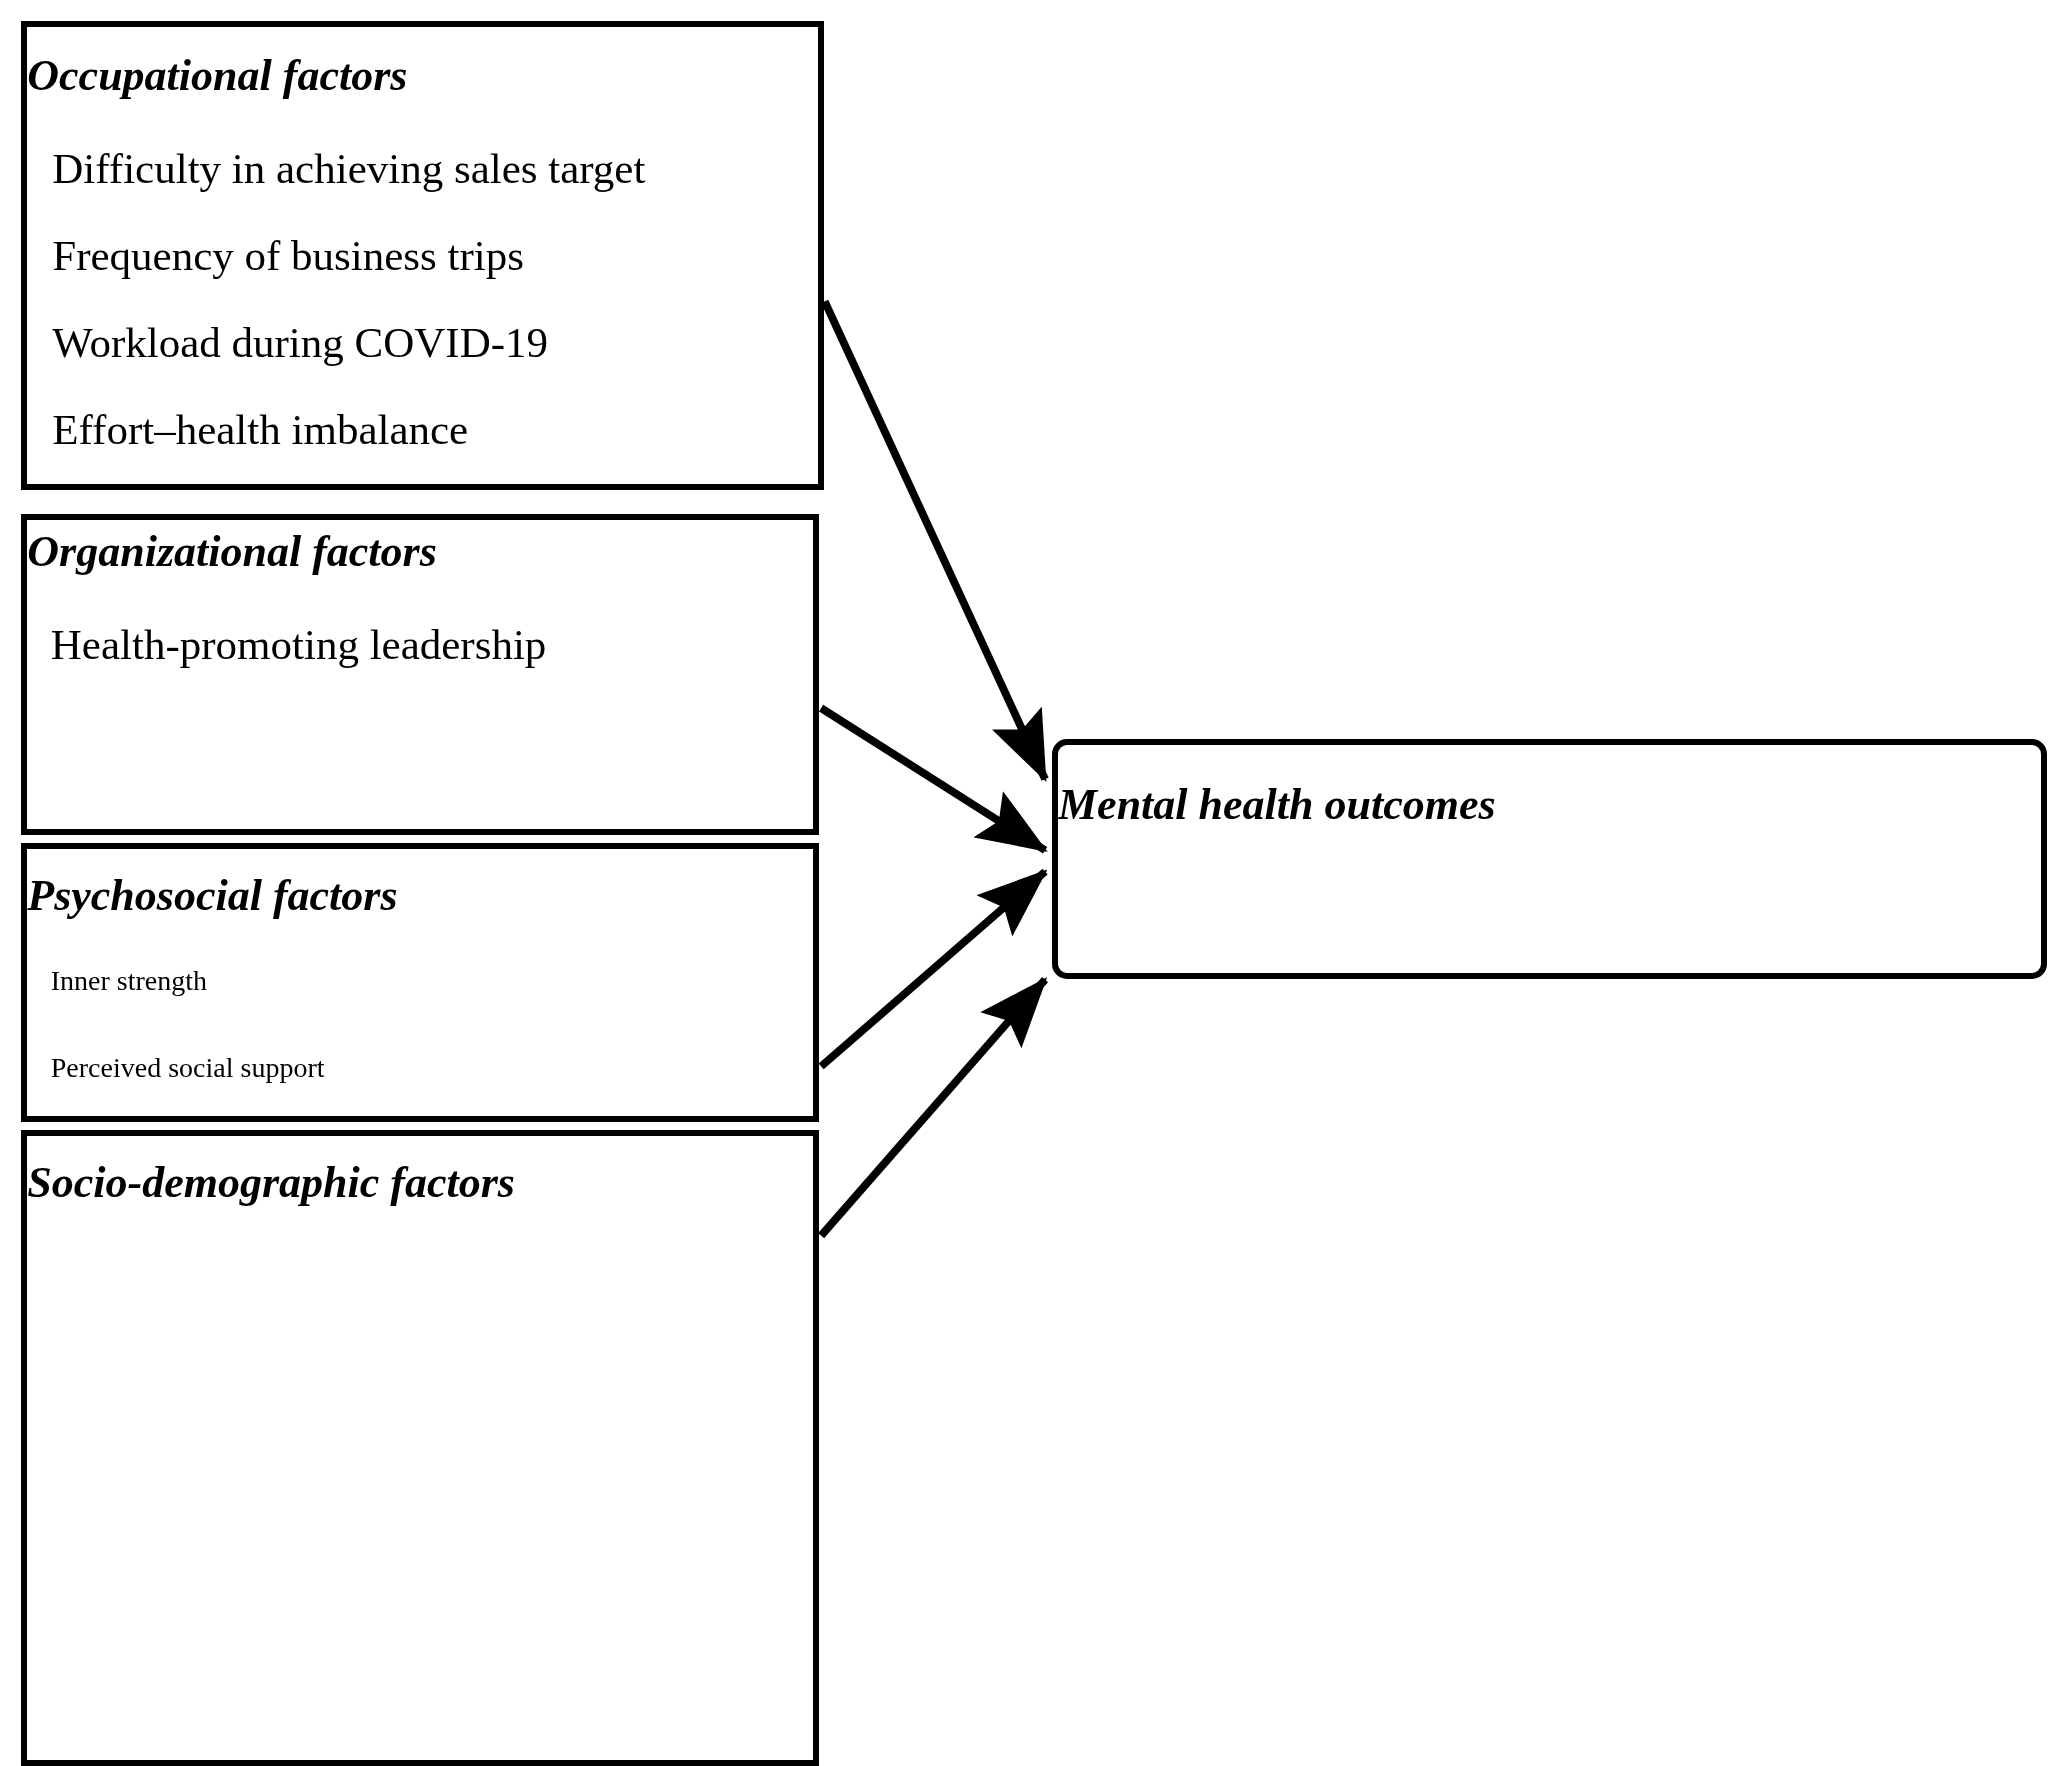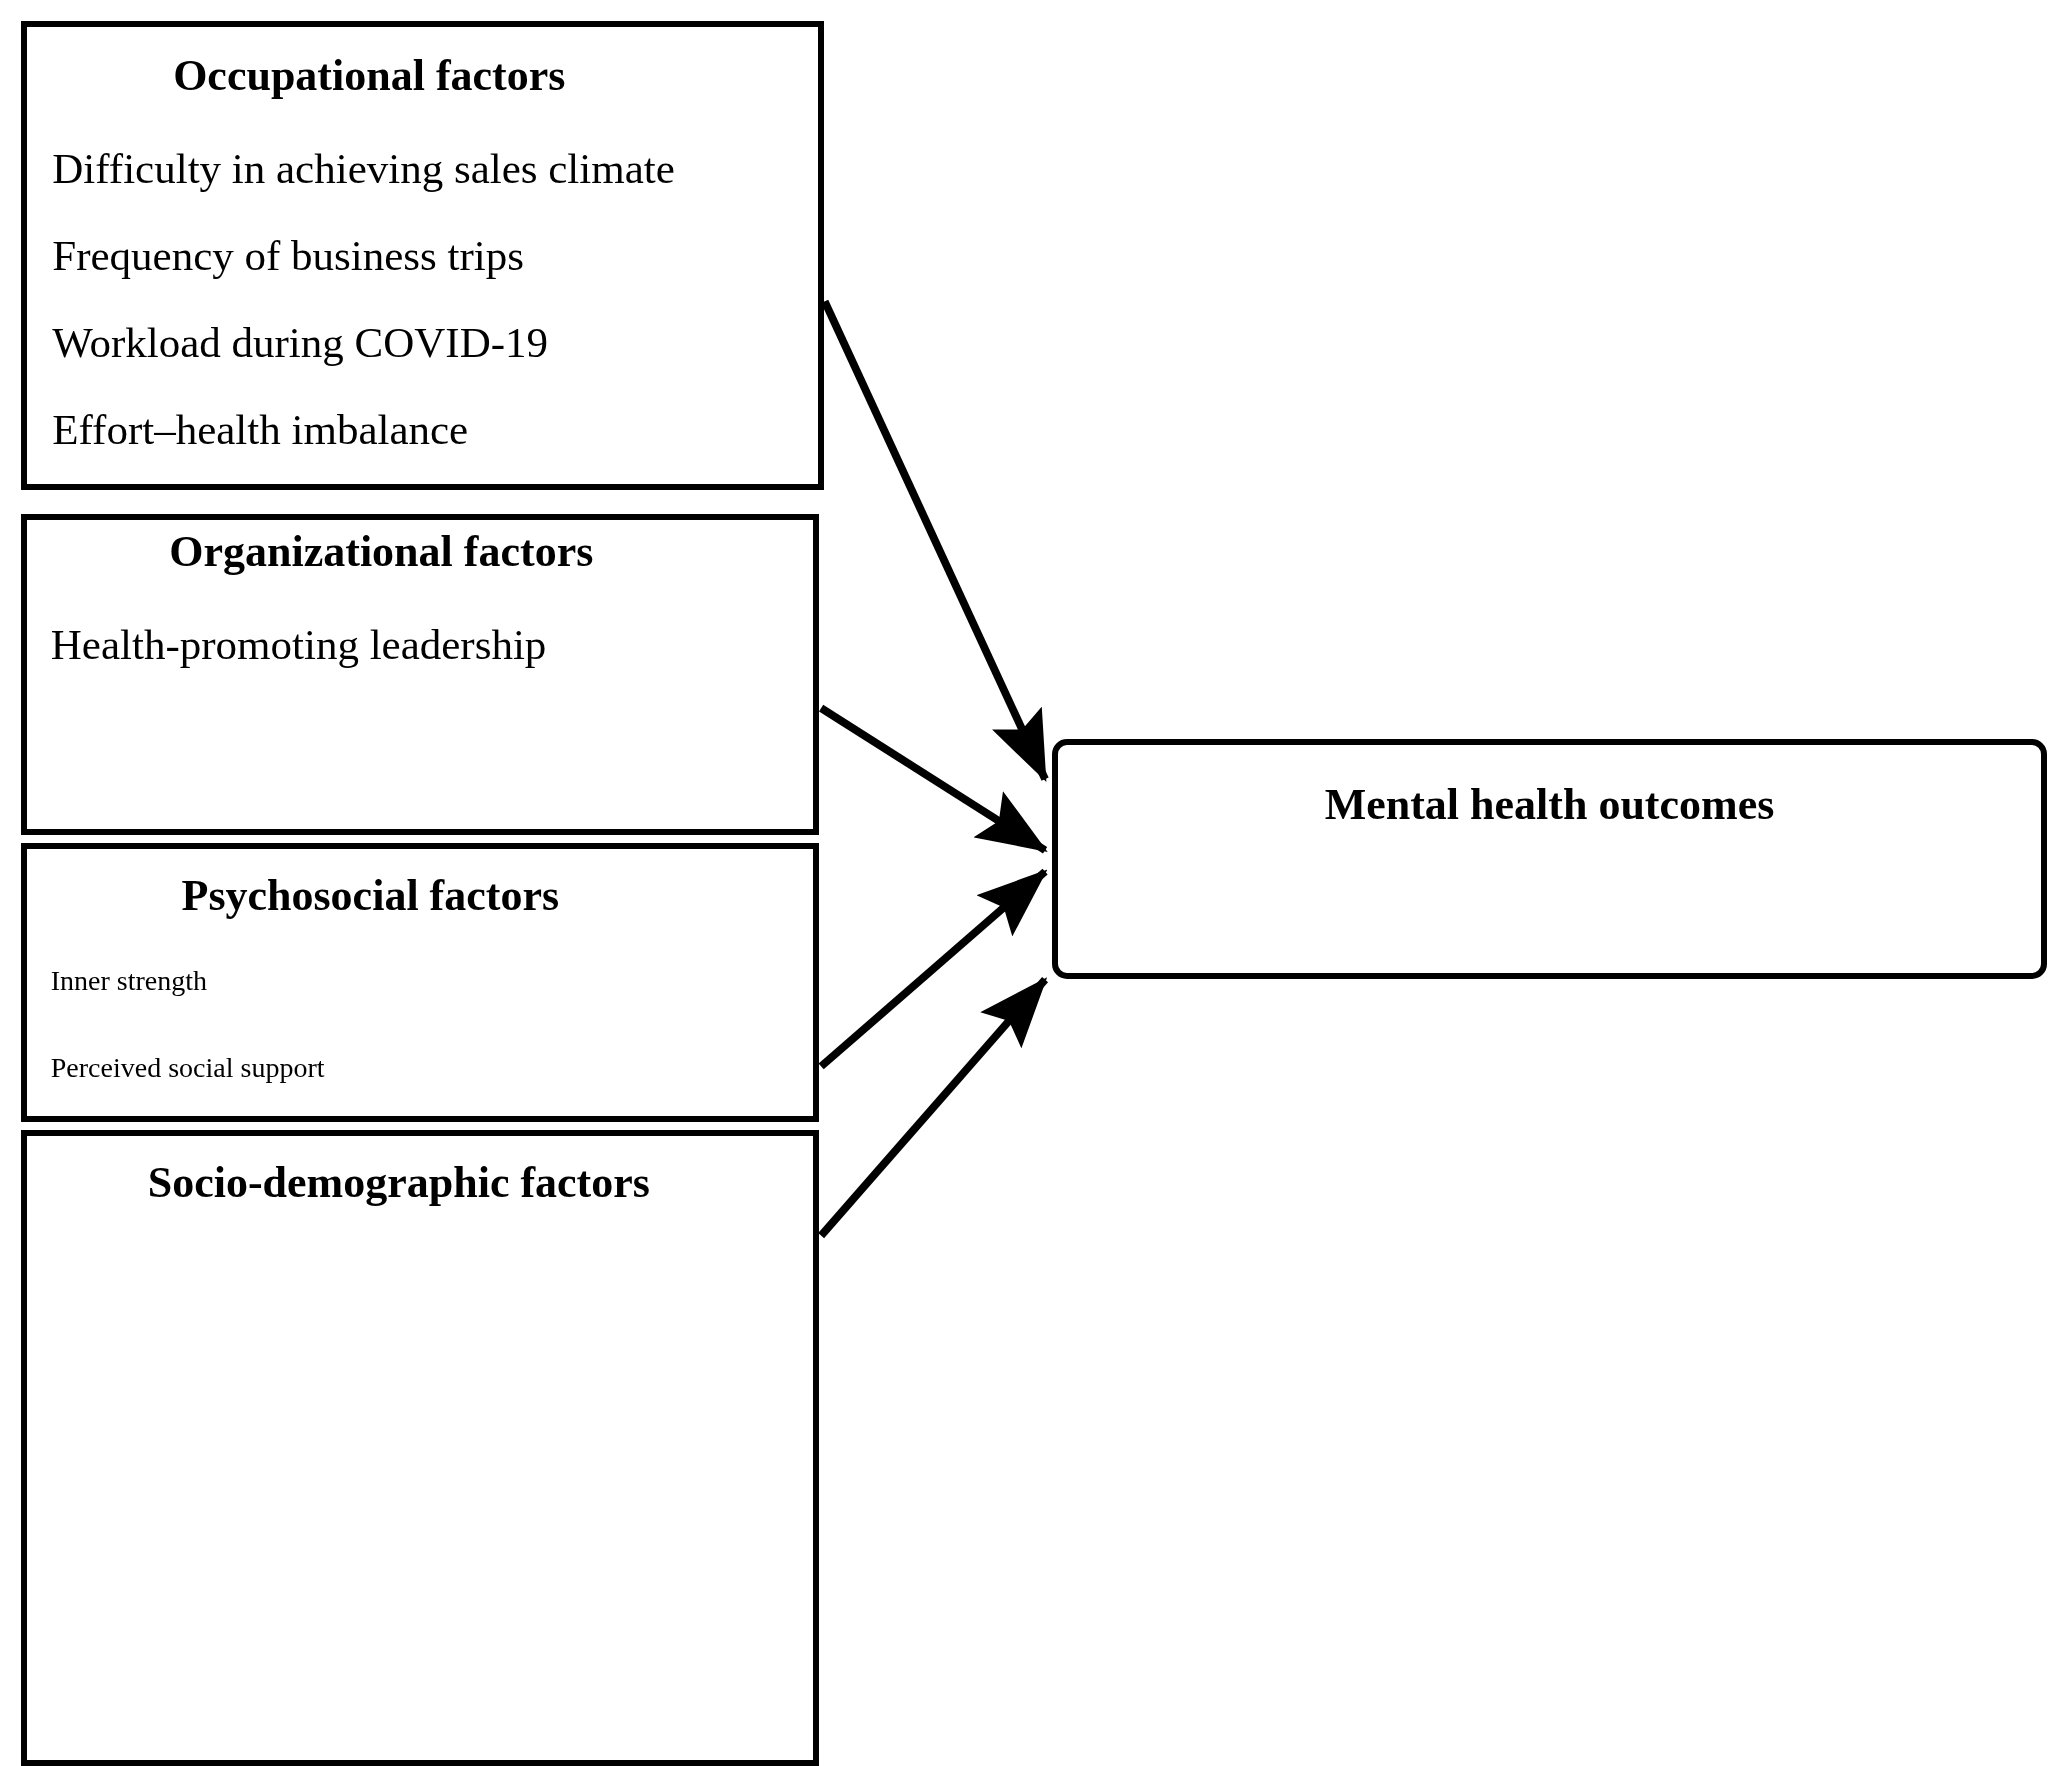--- a/index.html
+++ b/index.html
@@ -19,22 +19,22 @@
   }
   .box {
     position: absolute;
     box-sizing: border-box;
     border: 6.4px solid #000000;
     background: #ffffff;
     overflow: hidden;
   }
   .box-title {
     font-weight: bold;
-    text-align: center;
     white-space: nowrap;
+    font-style: italic;
   }
   .box-item {
     text-align: left;
     white-space: nowrap;
   }
   
   #box-occupational {
     left: 21.3px;  top: 21.3px;
     width: 803px; height: 469px;
   }
@@ -98,21 +98,21 @@
     </defs>
     <line x1="1160" y1="424" x2="1470" y2="1096" stroke="#000000" stroke-width="11" marker-end="url(#ah)"></line>
     <line x1="1155" y1="996" x2="1470" y2="1196" stroke="#000000" stroke-width="11" marker-end="url(#ah)"></line>
     <line x1="1155" y1="1500" x2="1470" y2="1226" stroke="#000000" stroke-width="11" marker-end="url(#ah)"></line>
     <line x1="1155" y1="1738" x2="1470" y2="1378" stroke="#000000" stroke-width="11" marker-end="url(#ah)"></line>
   </svg>
 
   <div class="box" id="box-occupational">
     <div class="box-title">Occupational factors</div>
     <div class="box-items">
-      <div class="box-item">Difficulty in achieving sales climate</div>
+      <div class="box-item">Difficulty in achieving sales target</div>
       <div class="box-item">Frequency of business trips</div>
       <div class="box-item">Workload during COVID-19</div>
       <div class="box-item">Effort–health imbalance</div>
     </div>
   </div>
 
   <div class="box" id="box-organizational">
     <div class="box-title">Organizational factors</div>
     <div class="box-items">
       <div class="box-item">Health-promoting leadership</div>

